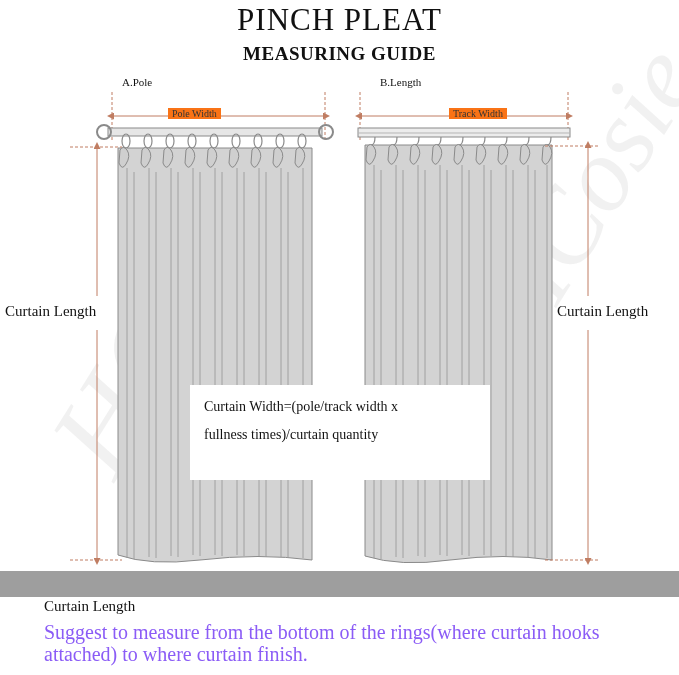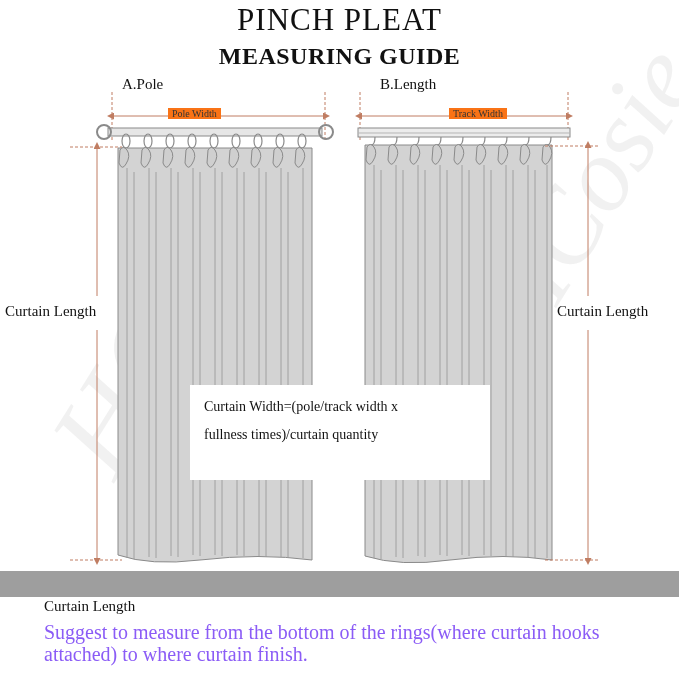--- a/index.html
+++ b/index.html
@@ -26,29 +26,29 @@
     font-size: 31px;
     font-weight: normal;
     letter-spacing: 1px;
   }
   .subtitle {
     position: absolute;
     left: 0;
     top: 43px;
     width: 679px;
     text-align: center;
-    font-size: 24px;
+    font-size: 19px;
     font-weight: bold;
     letter-spacing: 0.5px;
   }
 
   
   .panel-label {
     position: absolute;
-    font-size: 15px;
+    font-size: 11px;
     color: #111;
   }
   #label-pole  { left: 122px; top: 76px; }
   #label-track { left: 380px; top: 76px; }
 
   
   .width-label {
     position: absolute;
     font-size: 10px;
     color: #333;

